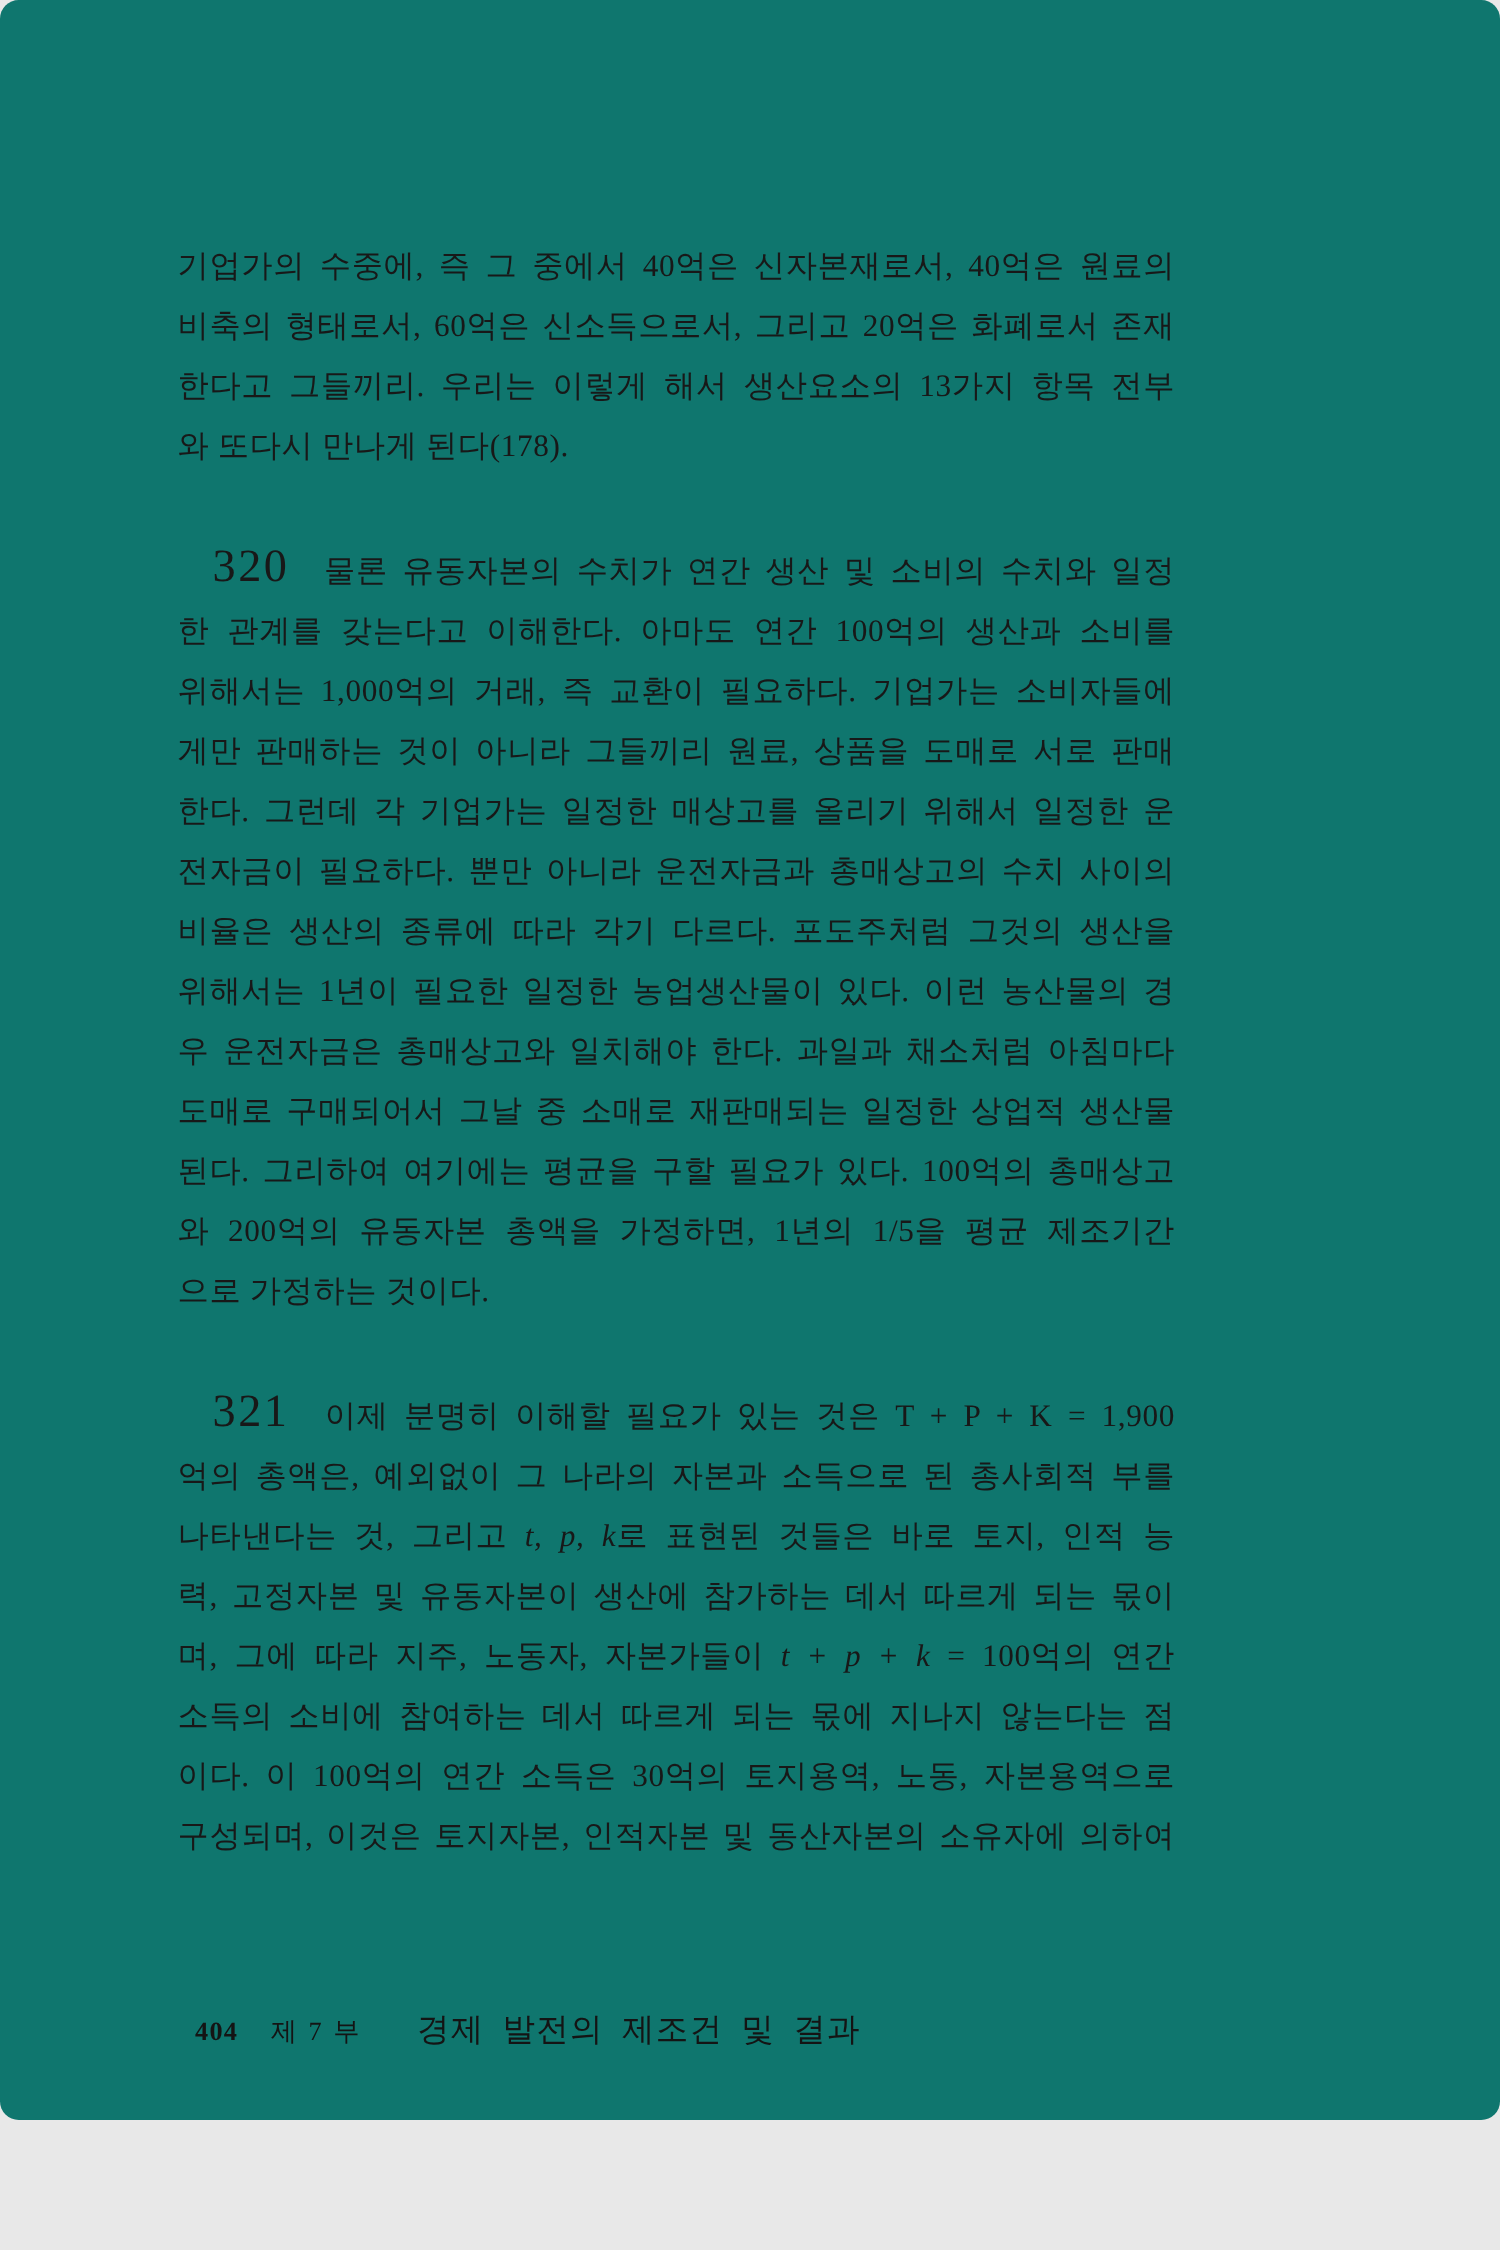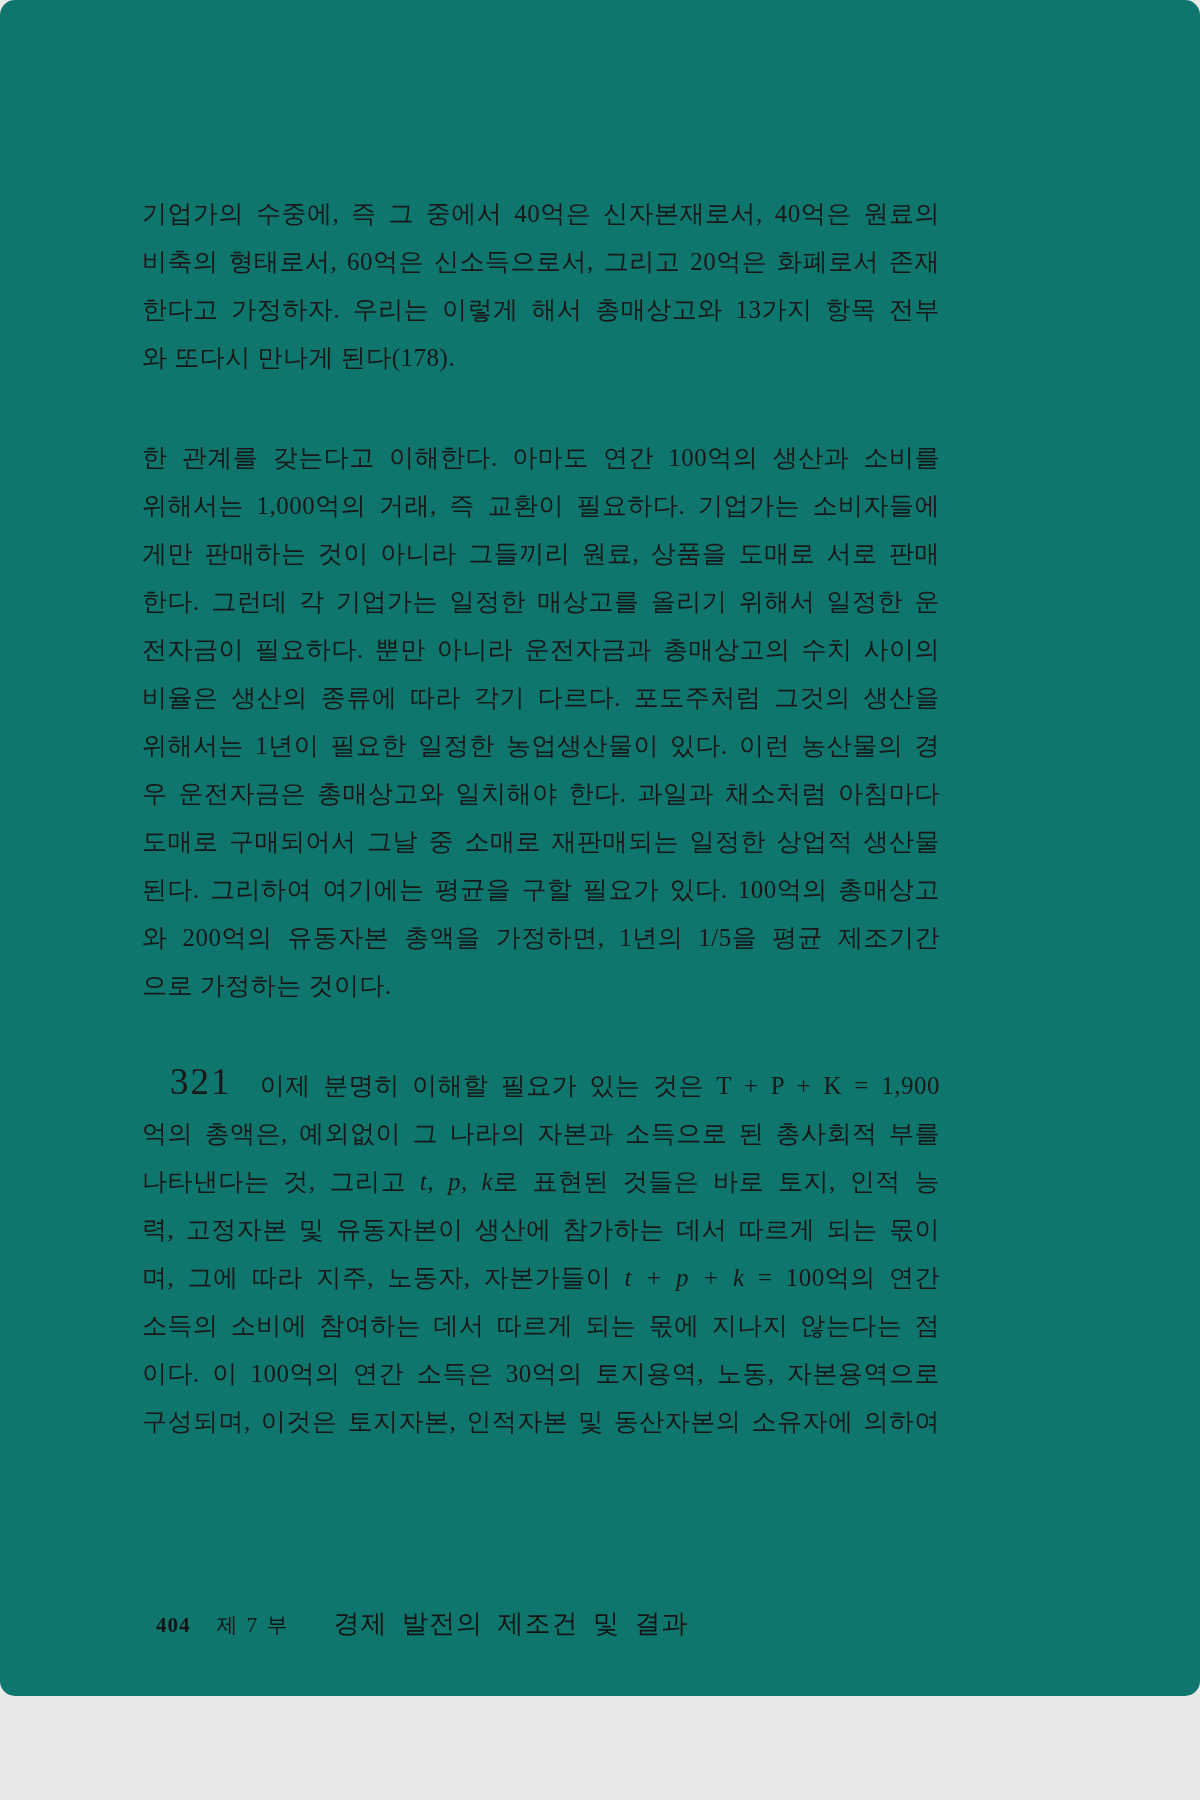--- a/index.html
+++ b/index.html
@@ -79,25 +79,29 @@
 </style>
 </head>
 <body>
 
 <div class="page">
   <main class="text-block">
 
     <section class="paragraph continuation">
       <div class="line">기업가의 수중에, 즉 그 중에서 40억은 신자본재로서, 40억은 원료의</div>
       <div class="line">비축의 형태로서, 60억은 신소득으로서, 그리고 20억은 화폐로서 존재</div>
-      <div class="line">한다고 가정하자. 우리는 이렇게 해서 총매상고와 13가지 항목 전부</div>
+      <div class="line">한다고 그들끼리. 우리는 이렇게 해서 생산요소의 13가지 항목 전부</div>
       <div class="line last">와 또다시 만나게 된다(178).</div>
     </section>
 
     <section class="paragraph numbered">
+      <div class="line first">
+        <span class="pnum">320</span>
+        <span>물론 유동자본의 수치가 연간 생산 및 소비의 수치와 일정</span>
+      </div>
       <div class="line">한 관계를 갖는다고 이해한다. 아마도 연간 100억의 생산과 소비를</div>
       <div class="line">위해서는 1,000억의 거래, 즉 교환이 필요하다. 기업가는 소비자들에</div>
       <div class="line">게만 판매하는 것이 아니라 그들끼리 원료, 상품을 도매로 서로 판매</div>
       <div class="line">한다. 그런데 각 기업가는 일정한 매상고를 올리기 위해서 일정한 운</div>
       <div class="line">전자금이 필요하다. 뿐만 아니라 운전자금과 총매상고의 수치 사이의</div>
       <div class="line">비율은 생산의 종류에 따라 각기 다르다. 포도주처럼 그것의 생산을</div>
       <div class="line">위해서는 1년이 필요한 일정한 농업생산물이 있다. 이런 농산물의 경</div>
       <div class="line">우 운전자금은 총매상고와 일치해야 한다. 과일과 채소처럼 아침마다</div>
       <div class="line">도매로 구매되어서 그날 중 소매로 재판매되는 일정한 상업적 생산물</div>
       <div class="line">된다. 그리하여 여기에는 평균을 구할 필요가 있다. 100억의 총매상고</div>

